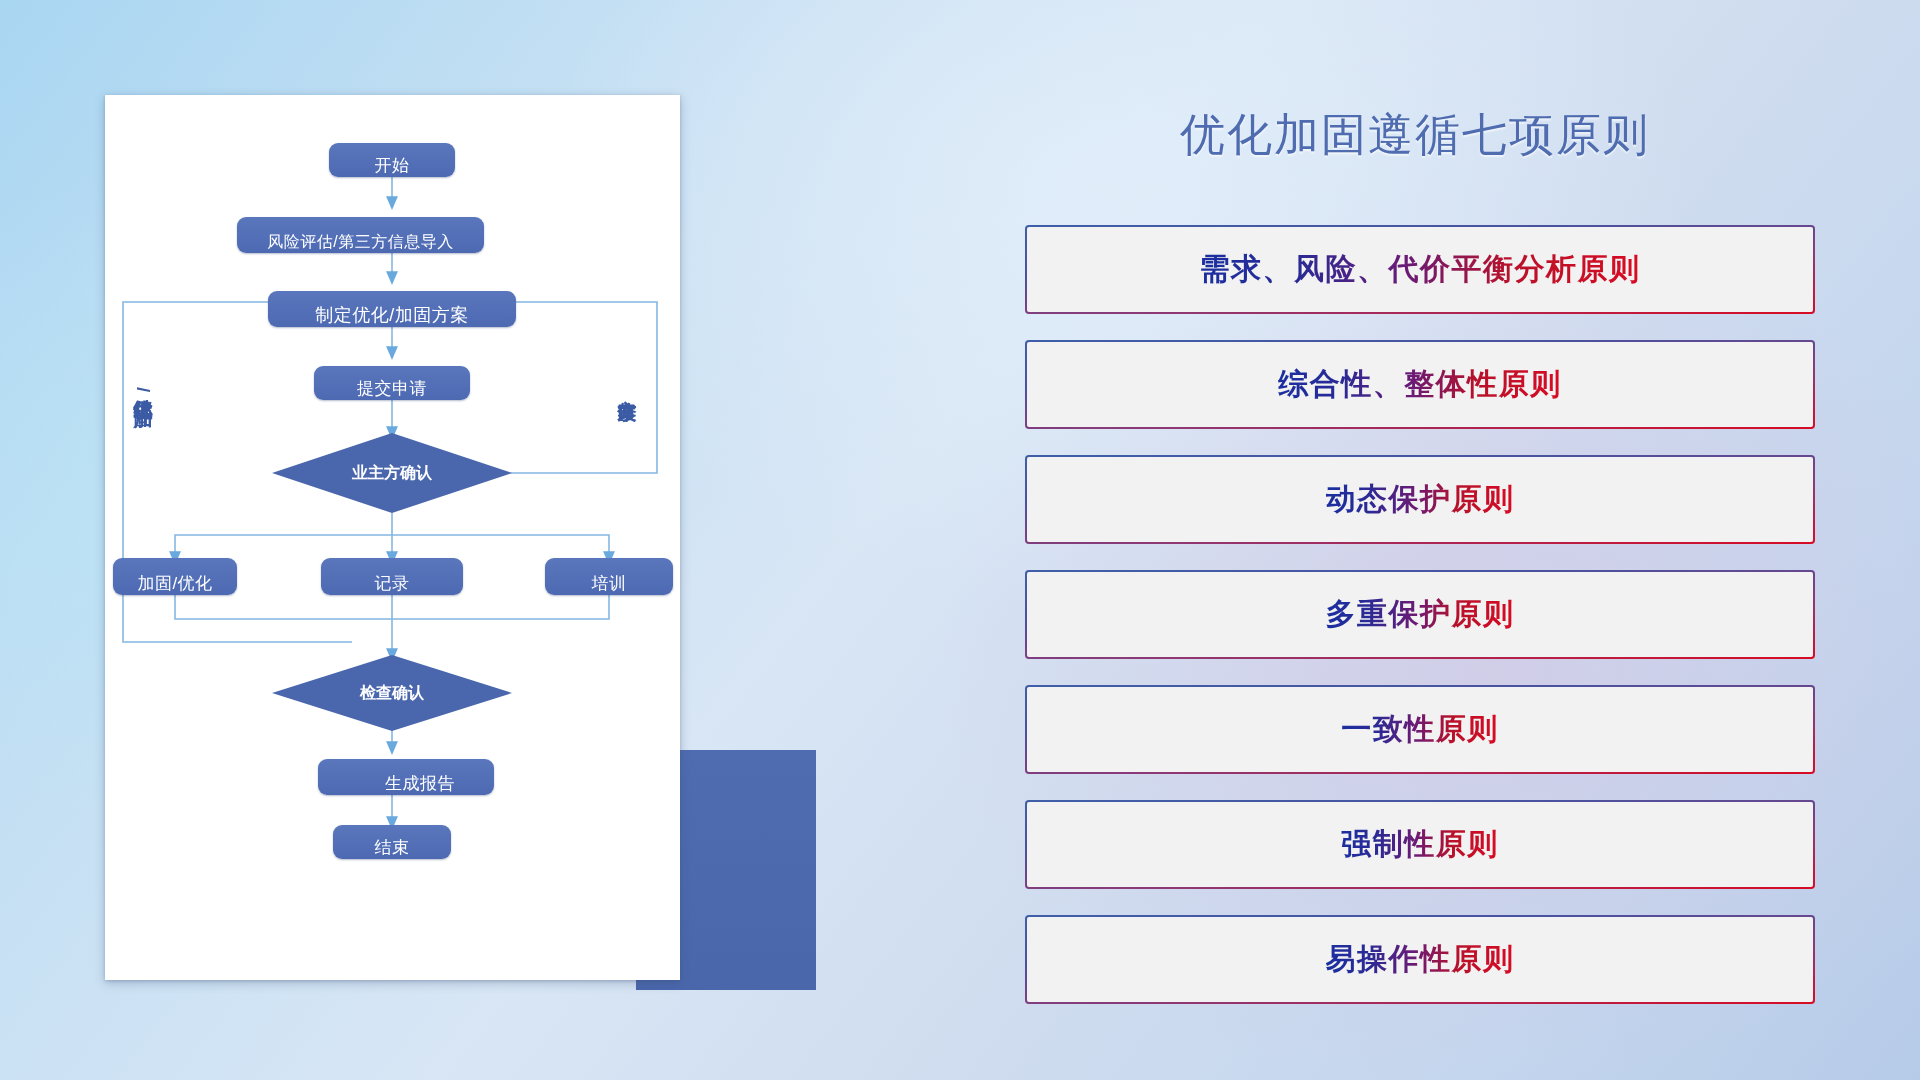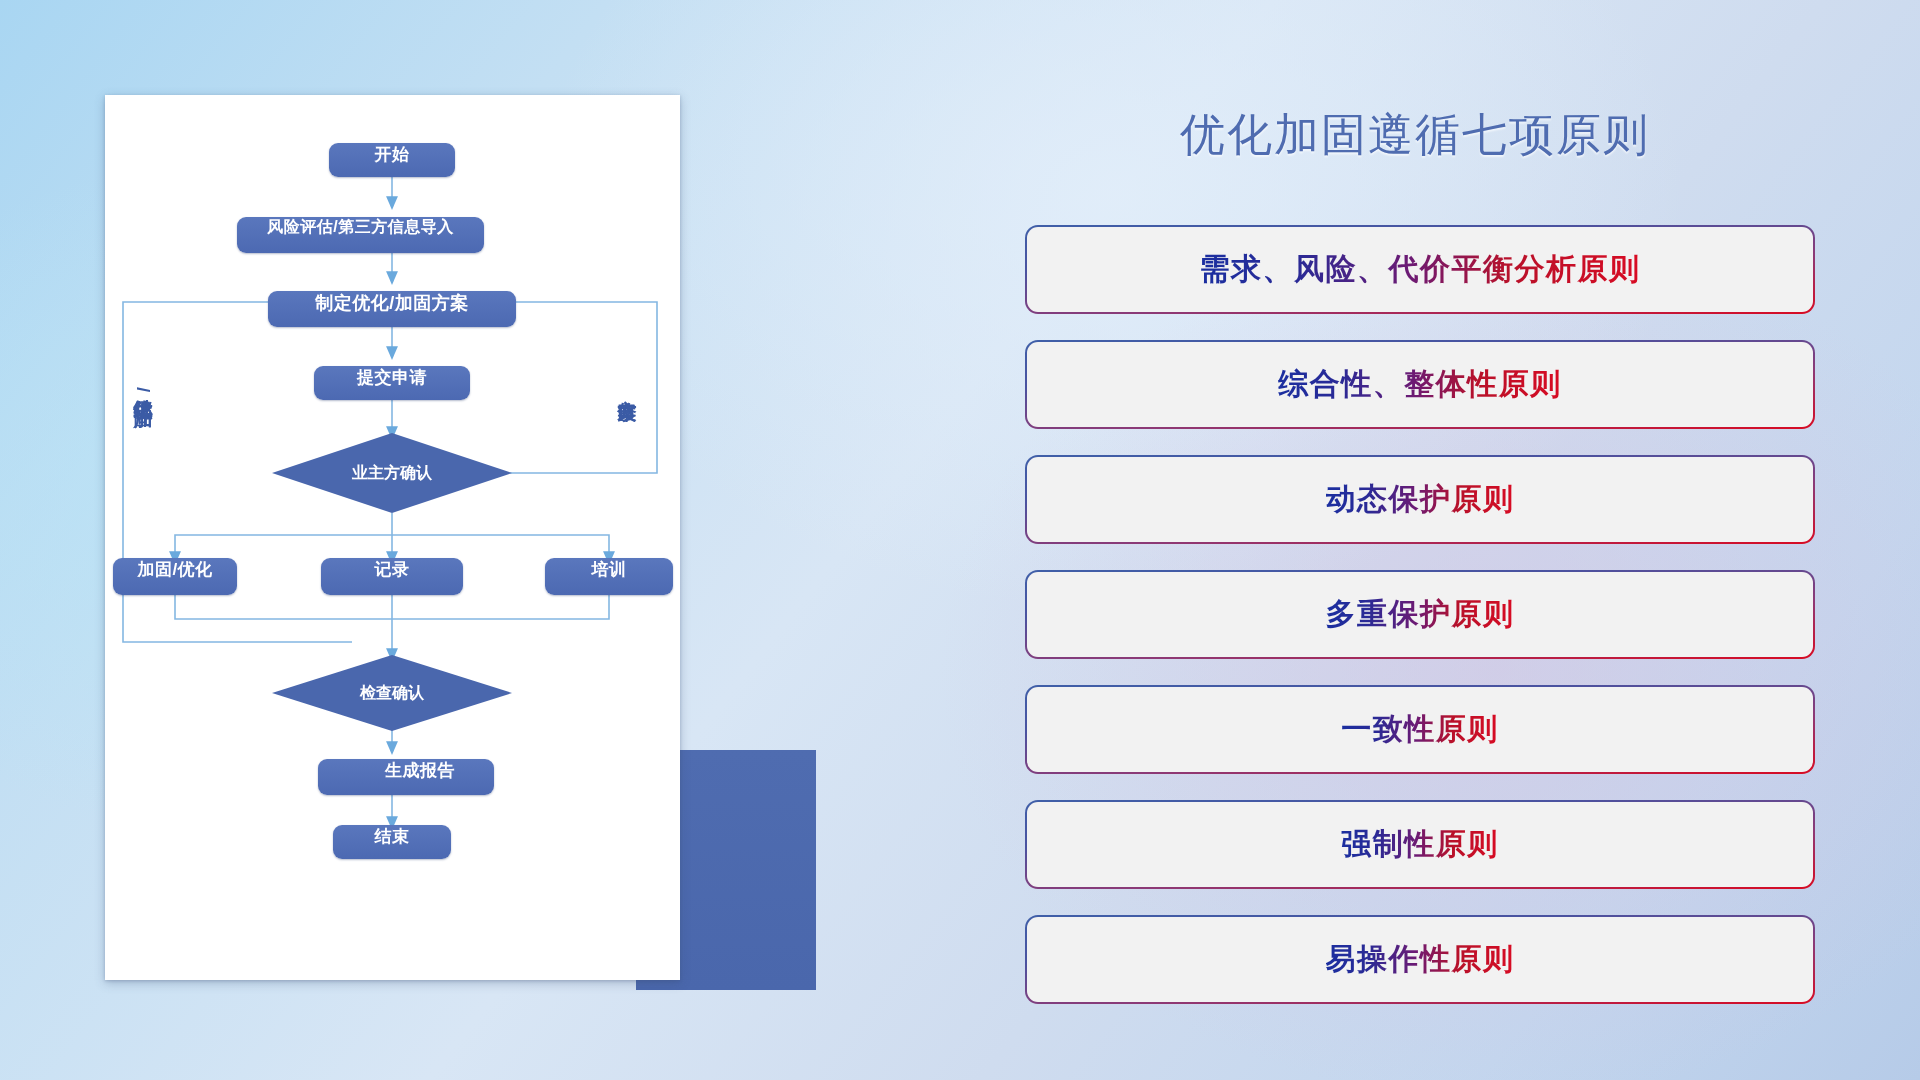--- a/index.html
+++ b/index.html
@@ -23,22 +23,22 @@
     position:absolute;left:105px;top:95px;width:575px;height:885px;
     background:#ffffff;
     box-shadow:0 3px 10px rgba(60,80,120,.30), 0 1px 3px rgba(60,80,120,.25);
   }
 
   
   .node{
     position:absolute;
     background:linear-gradient(180deg,#5a77bd 0%,#4c69b2 100%);
     border-radius:9px;
-    color:#ffffff;font-weight:bold;
-    display:flex;align-items:flex-start;justify-content:center;
+    color:#ffffff;font-weight:normal;
+    display:flex;align-items:flex-end;justify-content:center;
     letter-spacing:.5px;
     box-shadow:0 1px 2px rgba(40,60,110,.35);
   }
   .diamond-wrap{position:absolute;}
   .diamond-wrap svg{display:block;}
   .diamond-label{
     position:absolute;inset:0;display:flex;align-items:center;justify-content:center;
     color:#fff;font-weight:bold;font-size:16px;pointer-events:none;
   }
 
@@ -55,21 +55,21 @@
   #right-panel{position:absolute;left:1010px;top:80px;width:810px;height:950px;}
   #panel-title{
     position:absolute;left:0;top:25px;width:810px;text-align:center;
     font-size:45px;font-weight:normal;color:#4f6cb0;
     letter-spacing:2px;
     text-shadow:0 2px 2px rgba(255,255,255,.65);
   }
   #cards{position:absolute;left:15px;top:145px;width:790px;}
   .pcard{
     position:relative;height:85px;margin-bottom:26px;
-    border-radius:13px;
+    border-radius:4px;
     background:
       linear-gradient(#f2f2f2,#f2f2f2) padding-box,
       linear-gradient(175deg,#3f5fa8 0%,#4a52a0 30%,#8b3a77 62%,#d80b23 100%) border-box;
     border:2.5px solid transparent;
     display:flex;align-items:center;justify-content:center;
   }
   .pcard-text{
     font-size:30px;font-weight:bold;
     background:linear-gradient(90deg,#1b2fa0 0%,#2a2a96 22%,#6d1a73 48%,#b8112a 70%,#d80b23 100%);
     -webkit-background-clip:text;background-clip:text;

